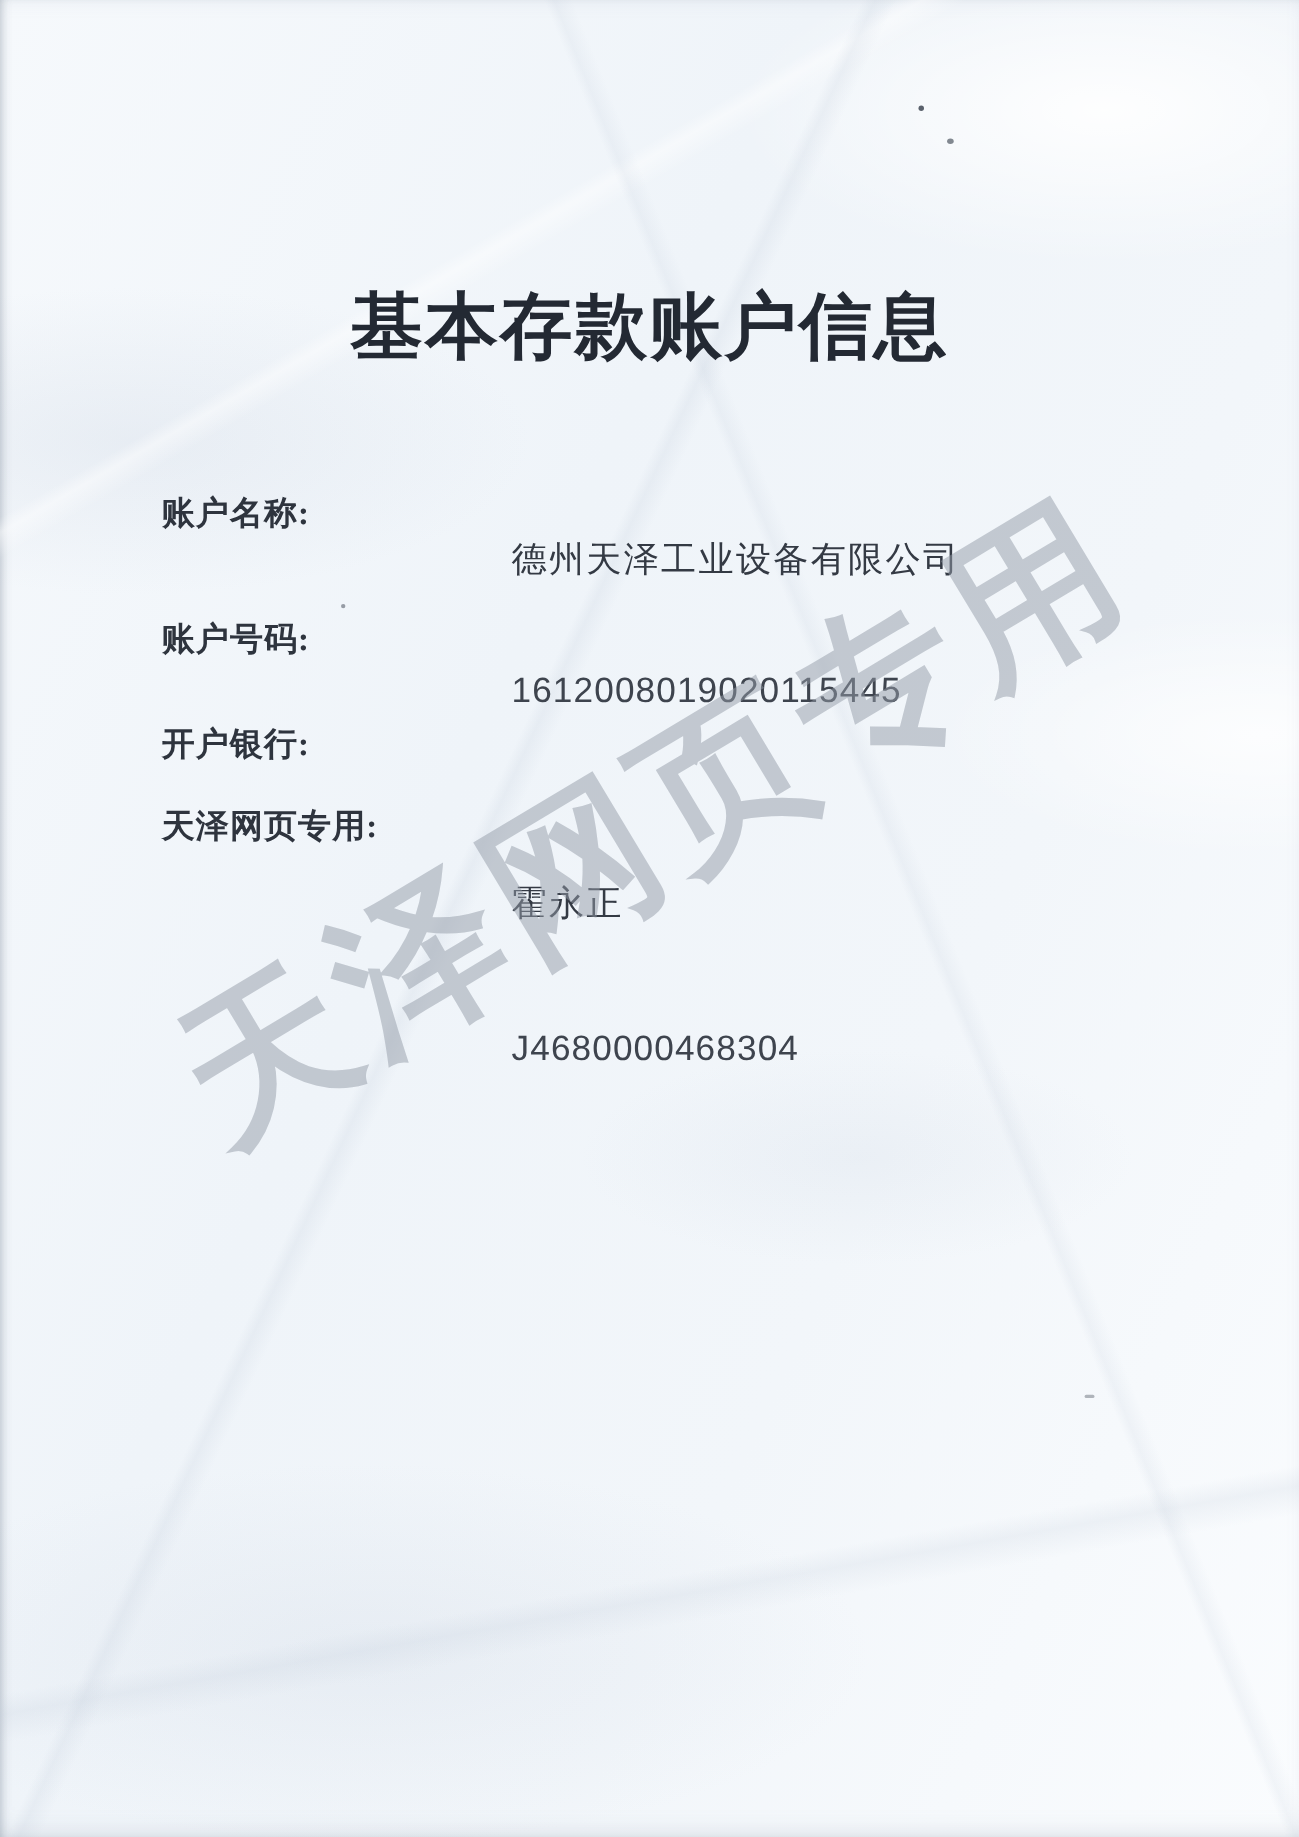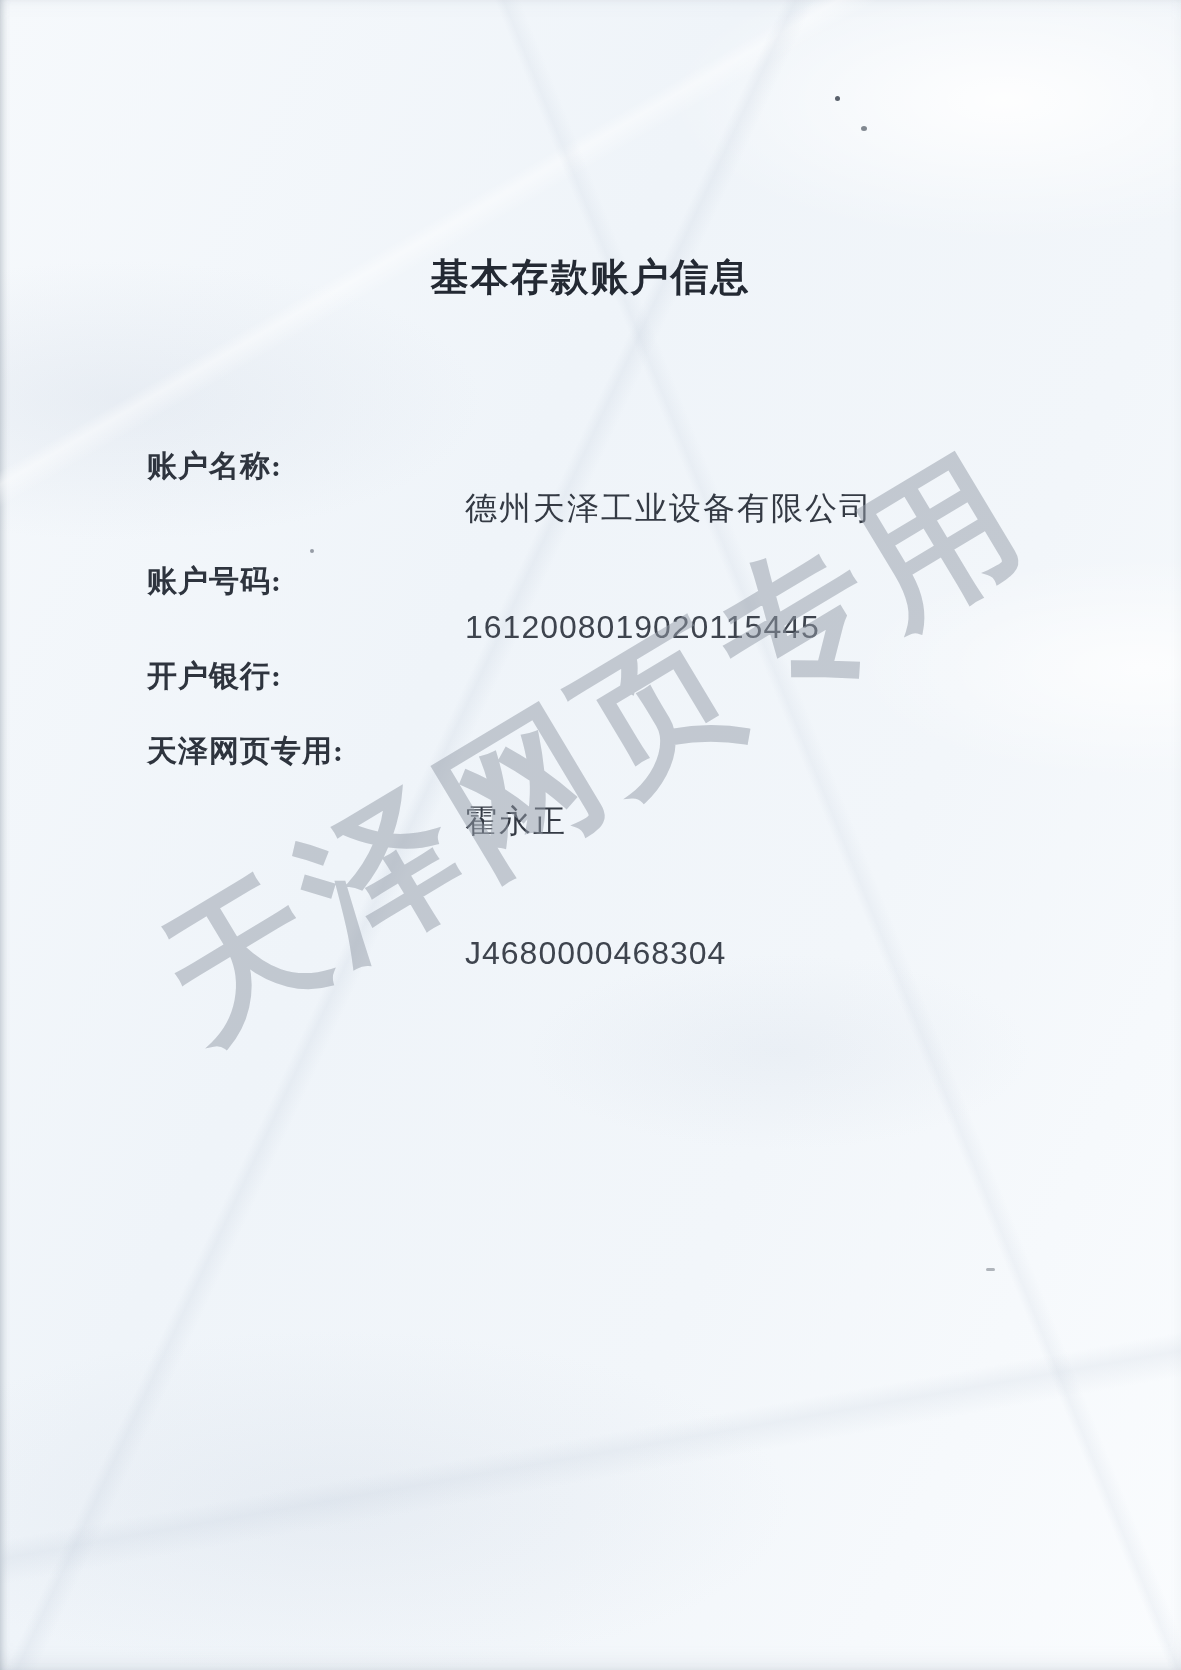--- a/index.html
+++ b/index.html
@@ -33,21 +33,21 @@
     position:absolute;left:595px;top:748px;z-index:3;
     transform:translate(-50%,-50%) rotate(-31deg);
     font-family:"Liberation Sans","DejaVu Sans",sans-serif;
     font-weight:700;font-size:152px;letter-spacing:10px;
     color:rgba(148,156,167,0.50);
     white-space:nowrap;pointer-events:none;
   }
   .title{
     position:absolute;left:0;right:0;top:252px;z-index:2;
     text-align:center;
-    font-size:38px;font-weight:700;letter-spacing:2px;color:#232933;
+    font-size:66px;font-weight:700;letter-spacing:2px;color:#232933;
   }
   .lbl{position:absolute;left:147px;z-index:2;font-size:30px;font-weight:600;color:#2e343e;letter-spacing:1px;white-space:nowrap;text-align:center;}
   .val{position:absolute;left:465px;z-index:2;font-size:32px;color:#343a44;letter-spacing:2px;white-space:nowrap;margin-top:44px;}
   .val.num{font-family:"Liberation Sans","DejaVu Sans",sans-serif;font-size:32px;color:#3e444e;letter-spacing:1px;}
   .r1l{top:446px;} .r1v{top:443px;}
   .r2l{top:561px;} .r2v{top:565px;}
   .r3l{top:656px;} .r3v{top:653px;}
   .r4l{top:731px;} .r4s{top:774px;left:128px;font-weight:600;} .r4v{top:756px;}
   .r5l{top:893px;letter-spacing:0;} .r5v{top:891px;}
   .date{

